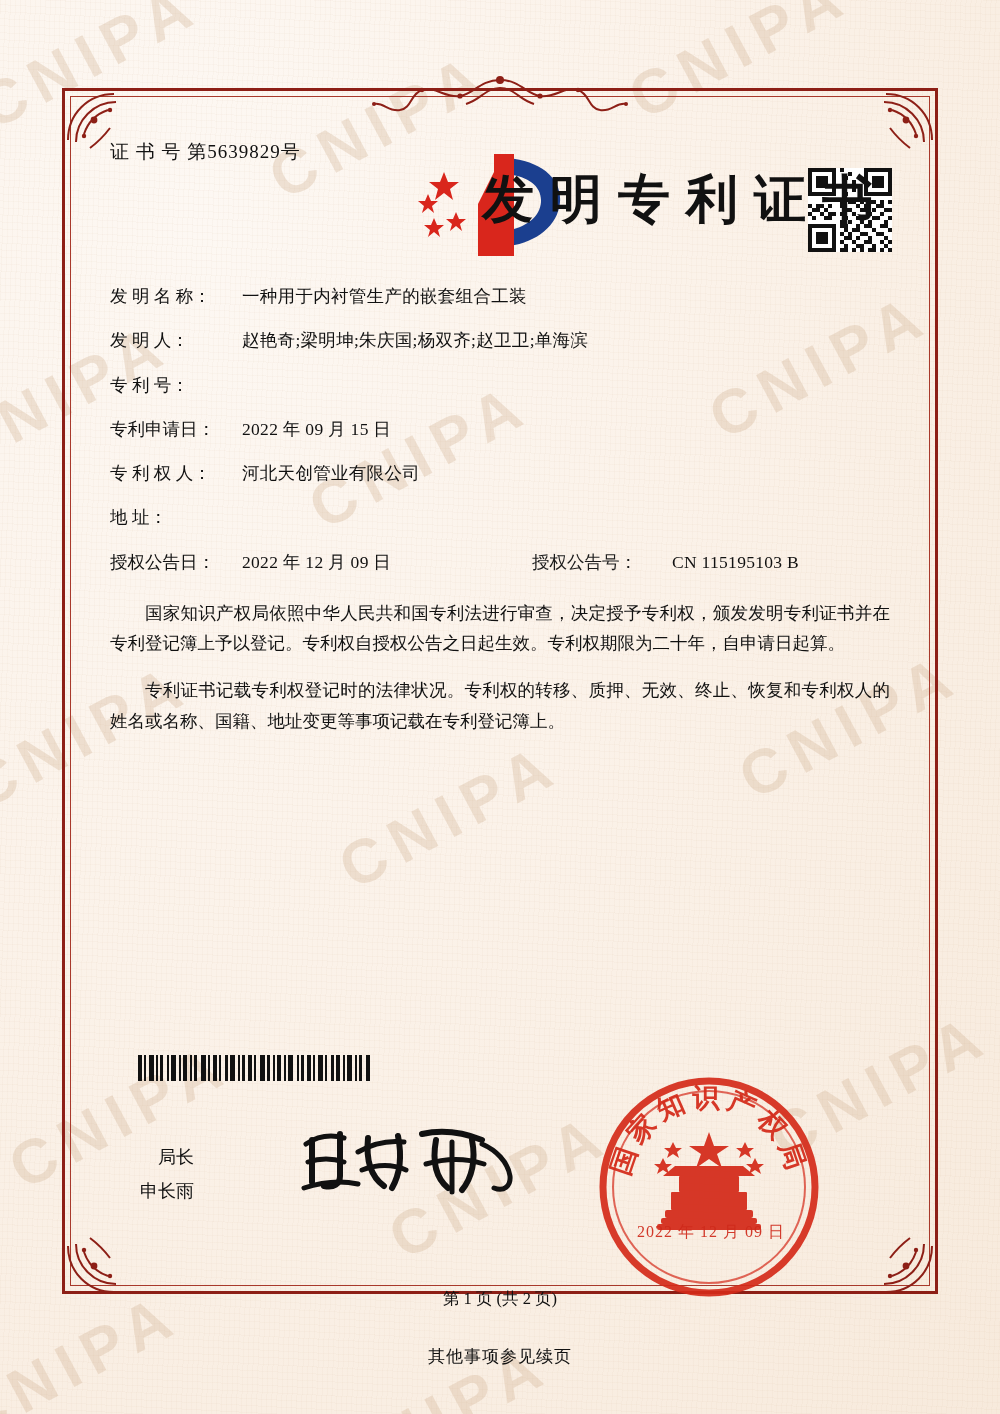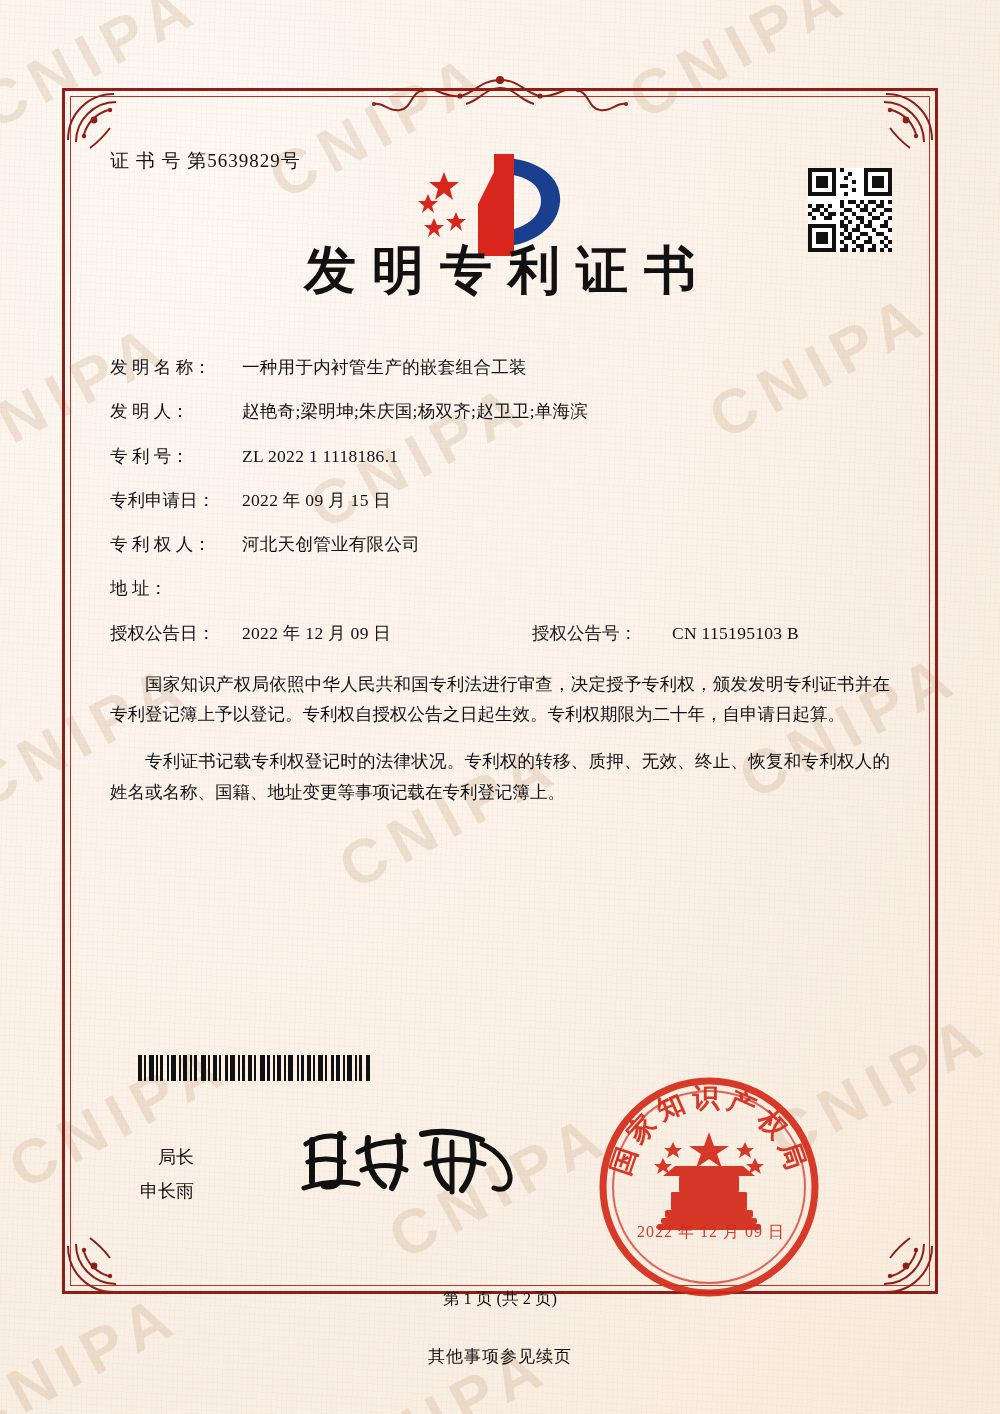--- a/index.html
+++ b/index.html
@@ -93,21 +93,21 @@
   .content {
     position: absolute;
     left: 110px;
     top: 120px;
     width: 780px;
   }
 
   .cert-no {
     font-size: 19px;
     letter-spacing: 1px;
-    margin-top: 28px;
+    margin-top: 19px;
     color: #111;
   }
 
   .logo {
     position: absolute;
     left: 50%;
     top: 150px;
     transform: translateX(-50%);
     width: 180px;
     height: 110px;
@@ -116,25 +116,24 @@
   .qr {
     position: absolute;
     right: 108px;
     top: 168px;
     width: 84px;
     height: 84px;
     background: #fff;
   }
 
   .title {
-    text-align: center;
+    text-align: right;
     font-size: 52px;
     font-weight: 700;
     letter-spacing: 16px;
-    margin-top: 62px;
     color: #111;
     text-indent: 16px;
     font-family: "DejaVu Serif", "Liberation Serif", serif;
   }
 
   .fields {
     margin-top: 52px;
     font-size: 17.5px;
     line-height: 1.1;
   }
@@ -471,21 +470,20 @@
         <div class="val">一种用于内衬管生产的嵌套组合工装</div>
       </div>
 
       <div class="row">
         <div class="lbl">发 明 人：</div>
         <div class="val">赵艳奇;梁明坤;朱庆国;杨双齐;赵卫卫;单海滨</div>
       </div>
 
       <div class="row">
         <div class="lbl">专 利 号：</div>
-        <div class="val">ZL 2022 1 1118186.1</div>
       </div>
 
       <div class="row">
         <div class="lbl">专利申请日：</div>
         <div class="val">2022 年 09 月 15 日</div>
       </div>
 
       <div class="row">
         <div class="lbl">专 利 权 人：</div>
         <div class="val">河北天创管业有限公司</div>

